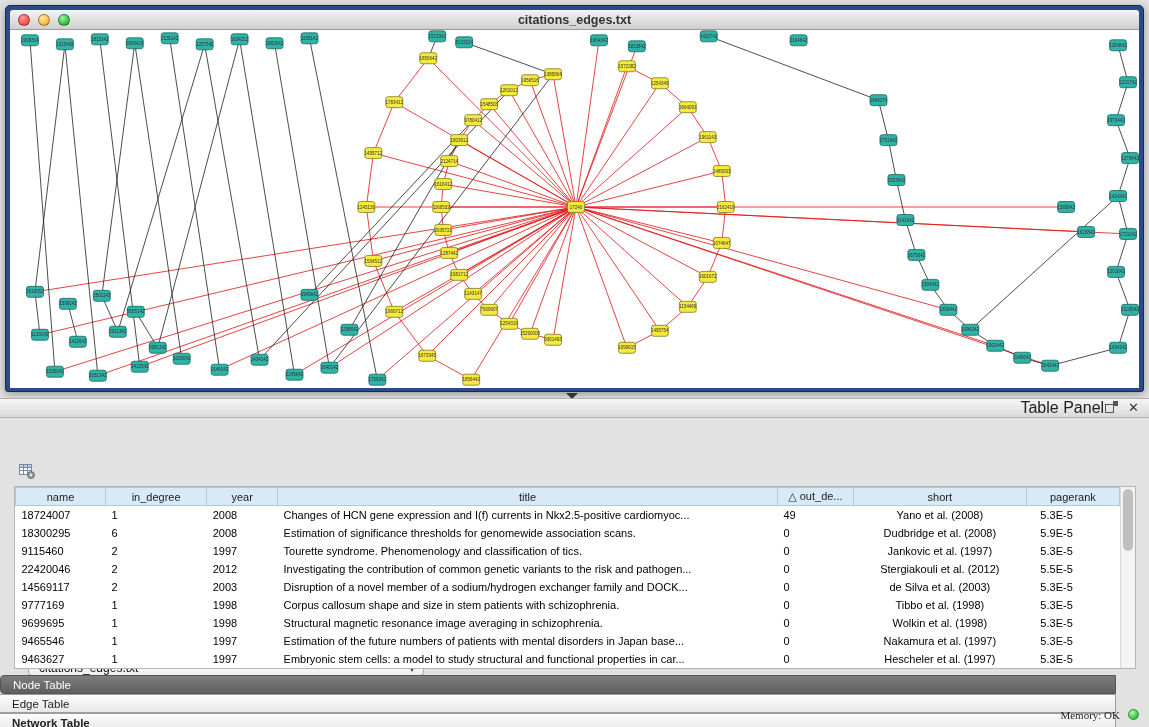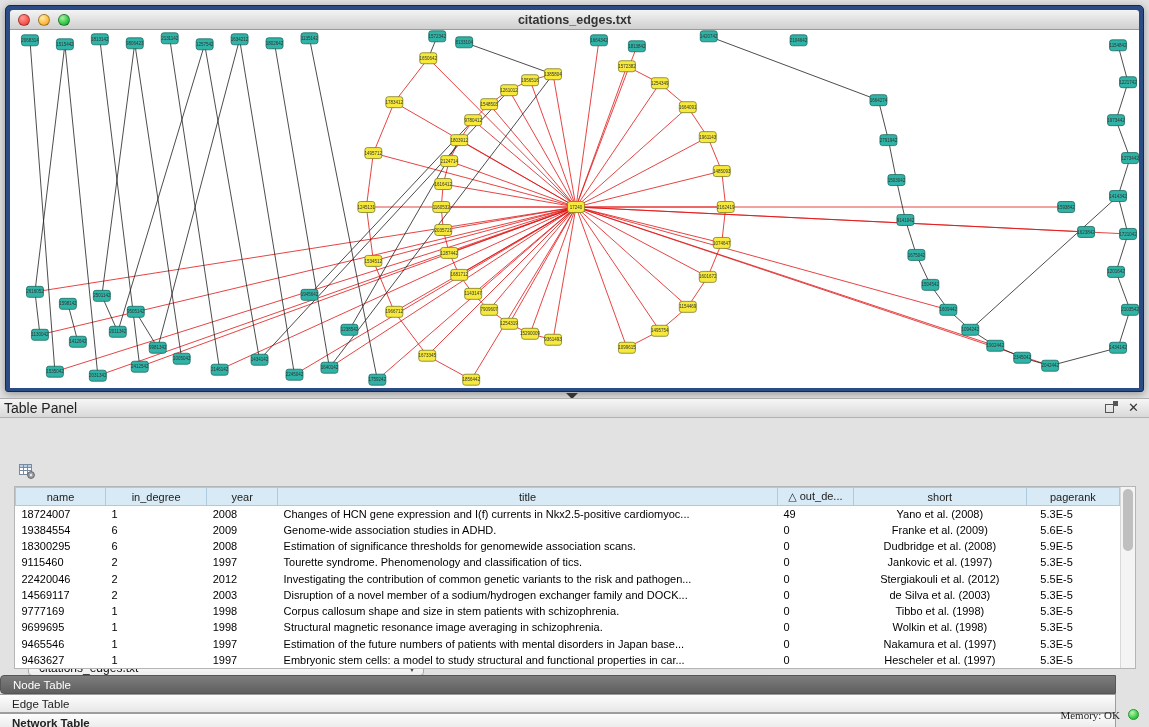--- a/index.html
+++ b/index.html
@@ -22,21 +22,21 @@
   .graph-area svg { display:block; }
 
   
   .divider-handle { position:absolute; left:566px; top:393px; width:0; height:0;
     border-left:6px solid transparent; border-right:6px solid transparent; border-top:6px solid #333; }
 
   
   .panel-header { position:absolute; left:0; top:398px; width:1149px; height:20px;
     background:linear-gradient(#f6f6f6,#d9d9d9); border-top:1px solid #aeaeae; border-bottom:1px solid #b2b2b2;
     display:flex; align-items:center; }
-  .panel-header .panel-title { font-size:14px; color:#222; margin-left:4px; flex:1; }
+  .panel-header .panel-title { font-size:16px; color:#222; margin-left:4px; flex:1;text-align:right; }
   .float-btn { width:14px; height:14px; margin-right:10px; position:relative; cursor:default; }
   .float-btn .outer { position:absolute; left:1px; top:3px; width:9px; height:9px; border:1.5px solid #555; }
   .float-btn .inner { position:absolute; right:0; top:0; width:5px; height:5px; background:#555; }
   .close-btn { font-size:13px; font-weight:bold; color:#333; margin-right:10px; line-height:14px; }
 
   .toolbar { position:absolute; left:14px; top:462px; height:30px; display:flex; align-items:flex-start; gap:7px;flex-direction:column; }
   .tool-btn { width:26px; height:26px; display:flex; align-items:center; justify-content:center; border-radius:3px; }
   .fx-label { font-family:"Liberation Serif","DejaVu Serif",serif; font-style:italic; font-size:14px; color:#222; }
   .combo { margin-left:14px; width:396px; height:24px; border:1px solid #a9a9a9; border-radius:4px;
     background:linear-gradient(#ffffff,#eeeeee); display:flex; align-items:center; box-shadow:0 1px 1px rgba(0,0,0,.08); }
@@ -700,29 +700,20 @@
         <tr>
           <td class="c0">18724007</td>
           <td class="c1">1</td>
           <td class="c2">2008</td>
           <td class="c3">Changes of HCN gene expression and I(f) currents in Nkx2.5-positive cardiomyoc...</td>
           <td class="c4">49</td>
           <td class="c5">Yano et al. (2008)</td>
           <td class="c6">5.3E-5</td>
         </tr>
         <tr>
-          <td class="c0">19384554</td>
-          <td class="c1">6</td>
-          <td class="c2">2009</td>
-          <td class="c3">Genome-wide association studies in ADHD.</td>
-          <td class="c4">0</td>
-          <td class="c5">Franke et al. (2009)</td>
-          <td class="c6">5.6E-5</td>
-        </tr>
-        <tr>
           <td class="c0">18300295</td>
           <td class="c1">6</td>
           <td class="c2">2008</td>
           <td class="c3">Estimation of significance thresholds for genomewide association scans.</td>
           <td class="c4">0</td>
           <td class="c5">Dudbridge et al. (2008)</td>
           <td class="c6">5.9E-5</td>
         </tr>
         <tr>
           <td class="c0">9115460</td>

